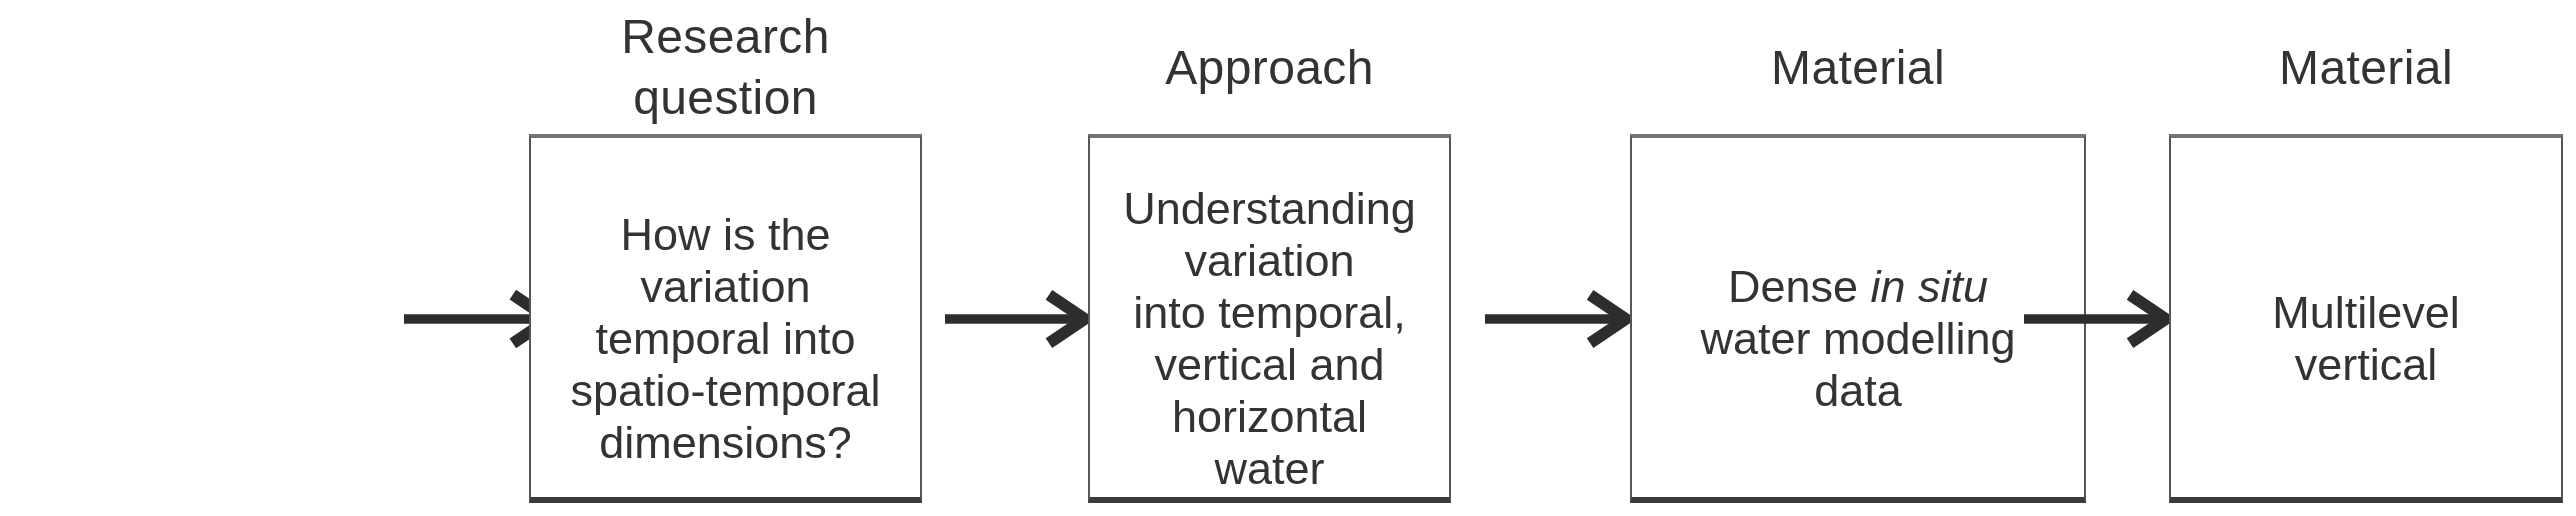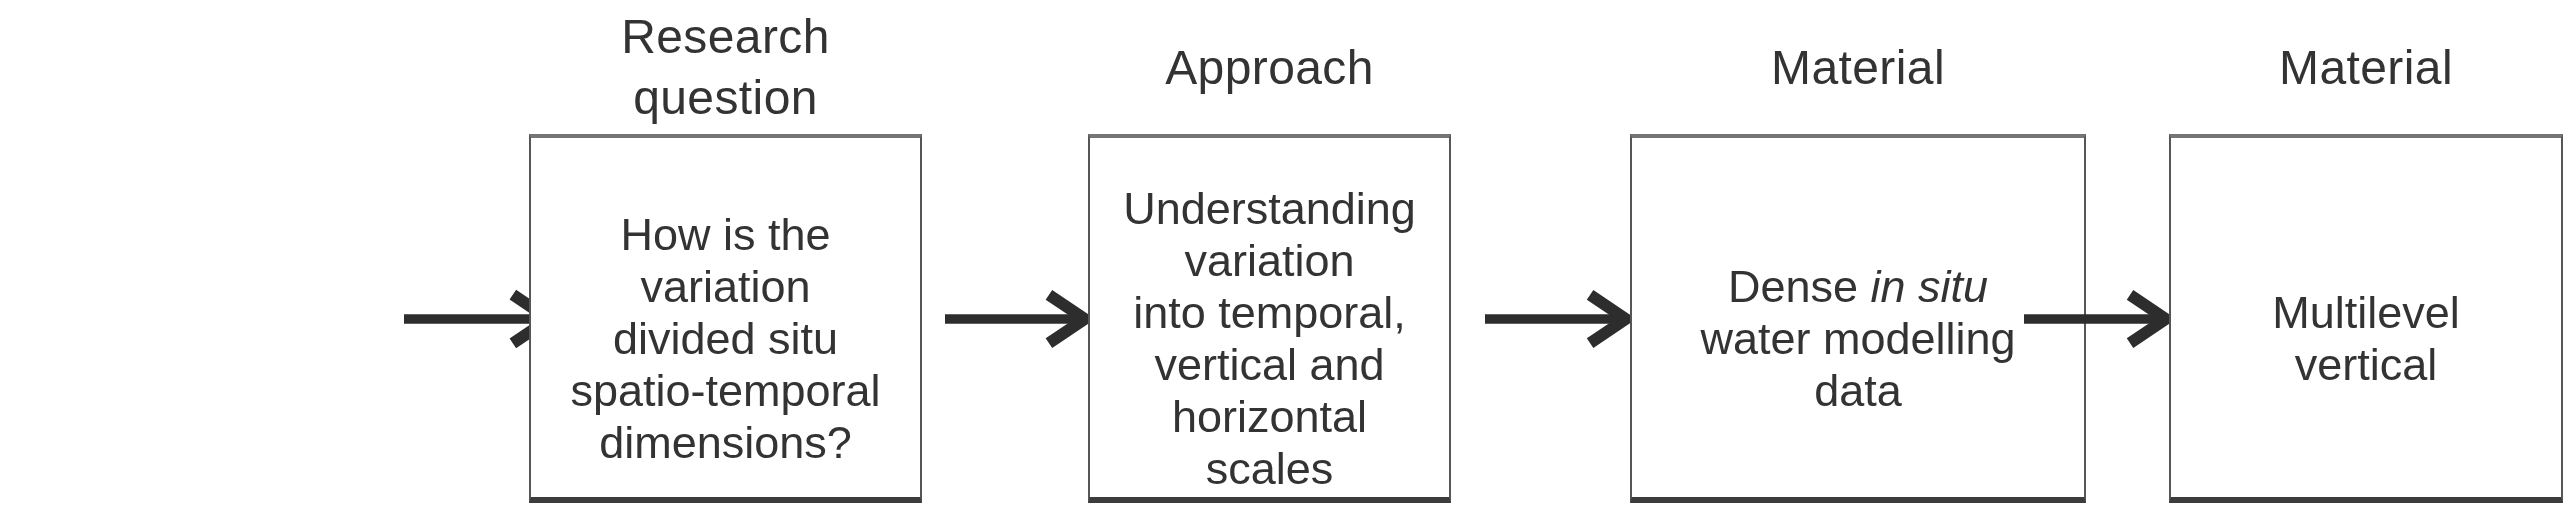--- a/index.html
+++ b/index.html
@@ -93,33 +93,33 @@
 
   <svg class="arrow" style="left:404px" width="148" height="94" viewBox="0 0 189 120">
     <line x1="0" y1="60" x2="181" y2="60" stroke-width="12"></line>
     <polyline points="139,29 185,60 139,91" stroke-width="15"></polyline>
   </svg>
 
   <section class="stage" style="left:529px; width:393px">
     <h2 class="stage-title">Research
 question</h2>
     <div class="stage-box">
-      <p class="box-text"><span>How is the</span><br><span>variation</span><br><span>divided situ</span><br><span>spatio-temporal</span><br><span>dimensions?</span></p>
+      <p class="box-text"><span>How is the</span><br><span>variation</span><br><span>temporal into</span><br><span>spatio-temporal</span><br><span>dimensions?</span></p>
     </div>
   </section>
 
   <svg class="arrow" style="left:945px" width="143" height="94" viewBox="0 0 183 120">
     <line x1="0" y1="60" x2="175" y2="60" stroke-width="12"></line>
     <polyline points="133,29 179,60 133,91" stroke-width="15"></polyline>
   </svg>
 
   <section class="stage" style="left:1088px; width:363px">
     <h2 class="stage-title">Approach</h2>
     <div class="stage-box">
-      <p class="box-text"><span>Understanding</span><br><span>variation</span><br><span>into temporal,</span><br><span>vertical and</span><br><span>horizontal</span><br><span>scales</span></p>
+      <p class="box-text"><span>Understanding</span><br><span>variation</span><br><span>into temporal,</span><br><span>vertical and</span><br><span>horizontal</span><br><span>water</span></p>
     </div>
   </section>
 
   <svg class="arrow" style="left:1485px" width="144" height="94" viewBox="0 0 185 120">
     <line x1="0" y1="60" x2="177" y2="60" stroke-width="12"></line>
     <polyline points="135,29 181,60 135,91" stroke-width="15"></polyline>
   </svg>
 
   <section class="stage" style="left:1630px; width:456px">
     <h2 class="stage-title">Material</h2>

